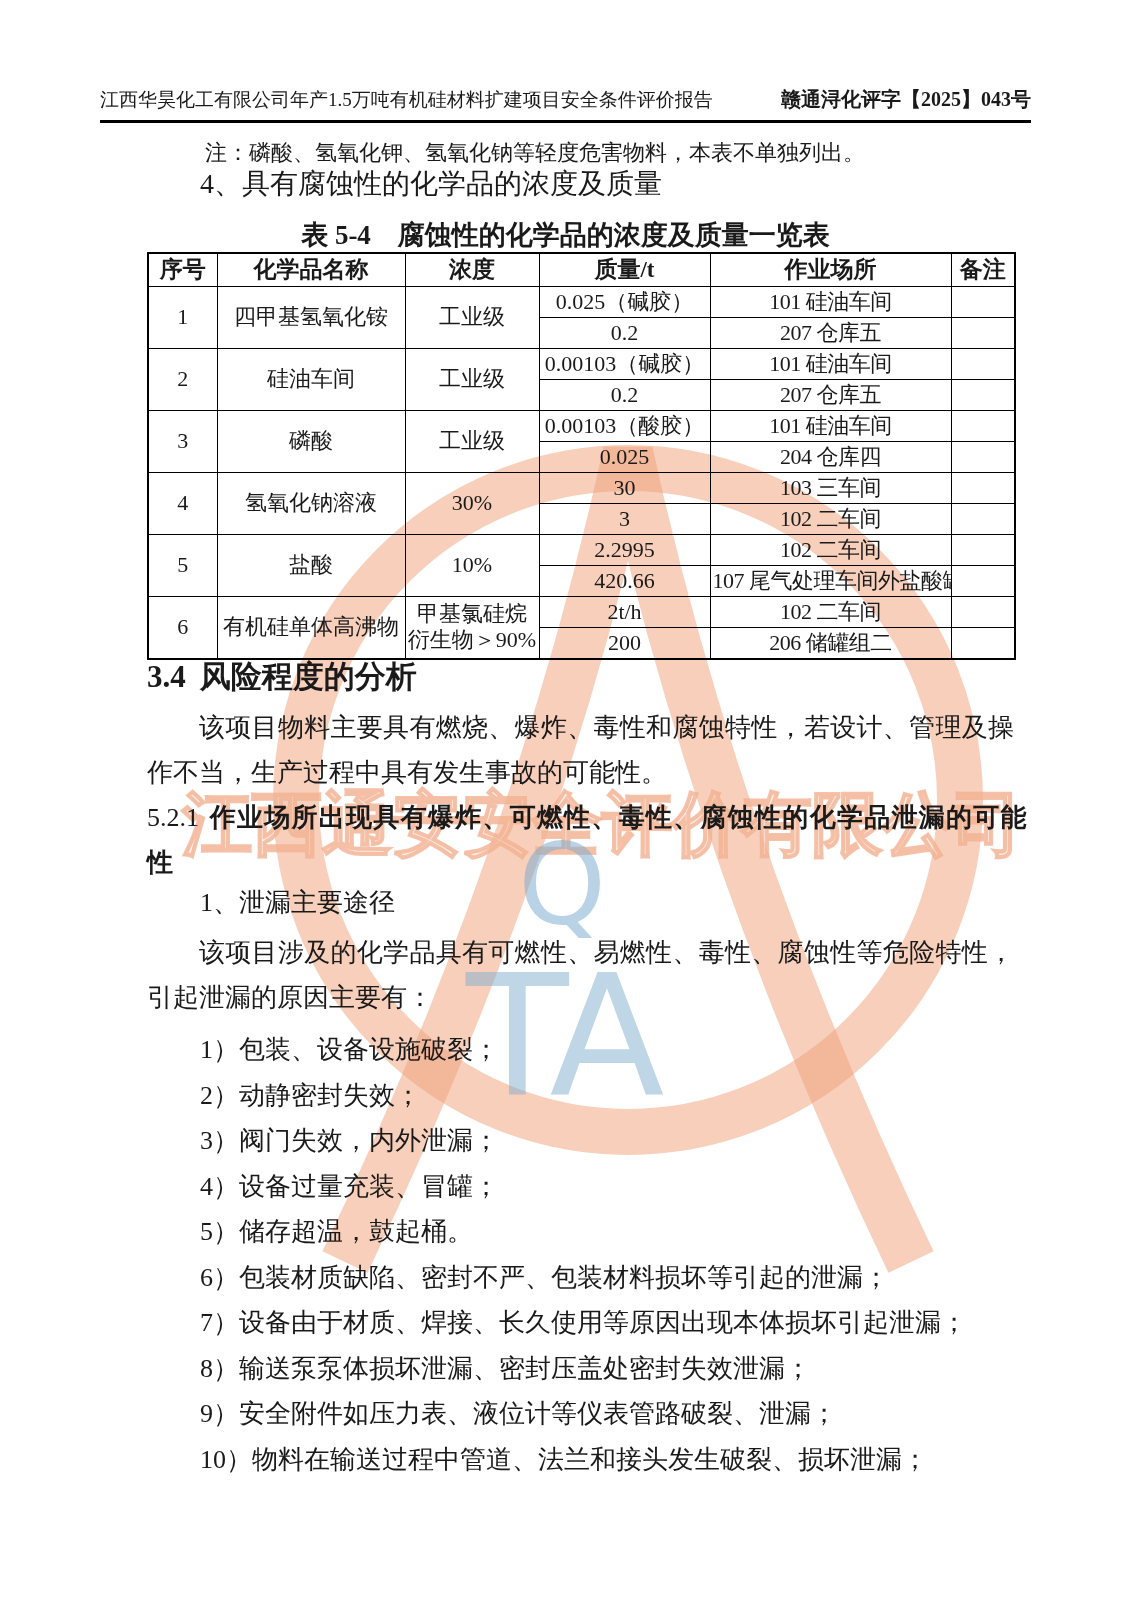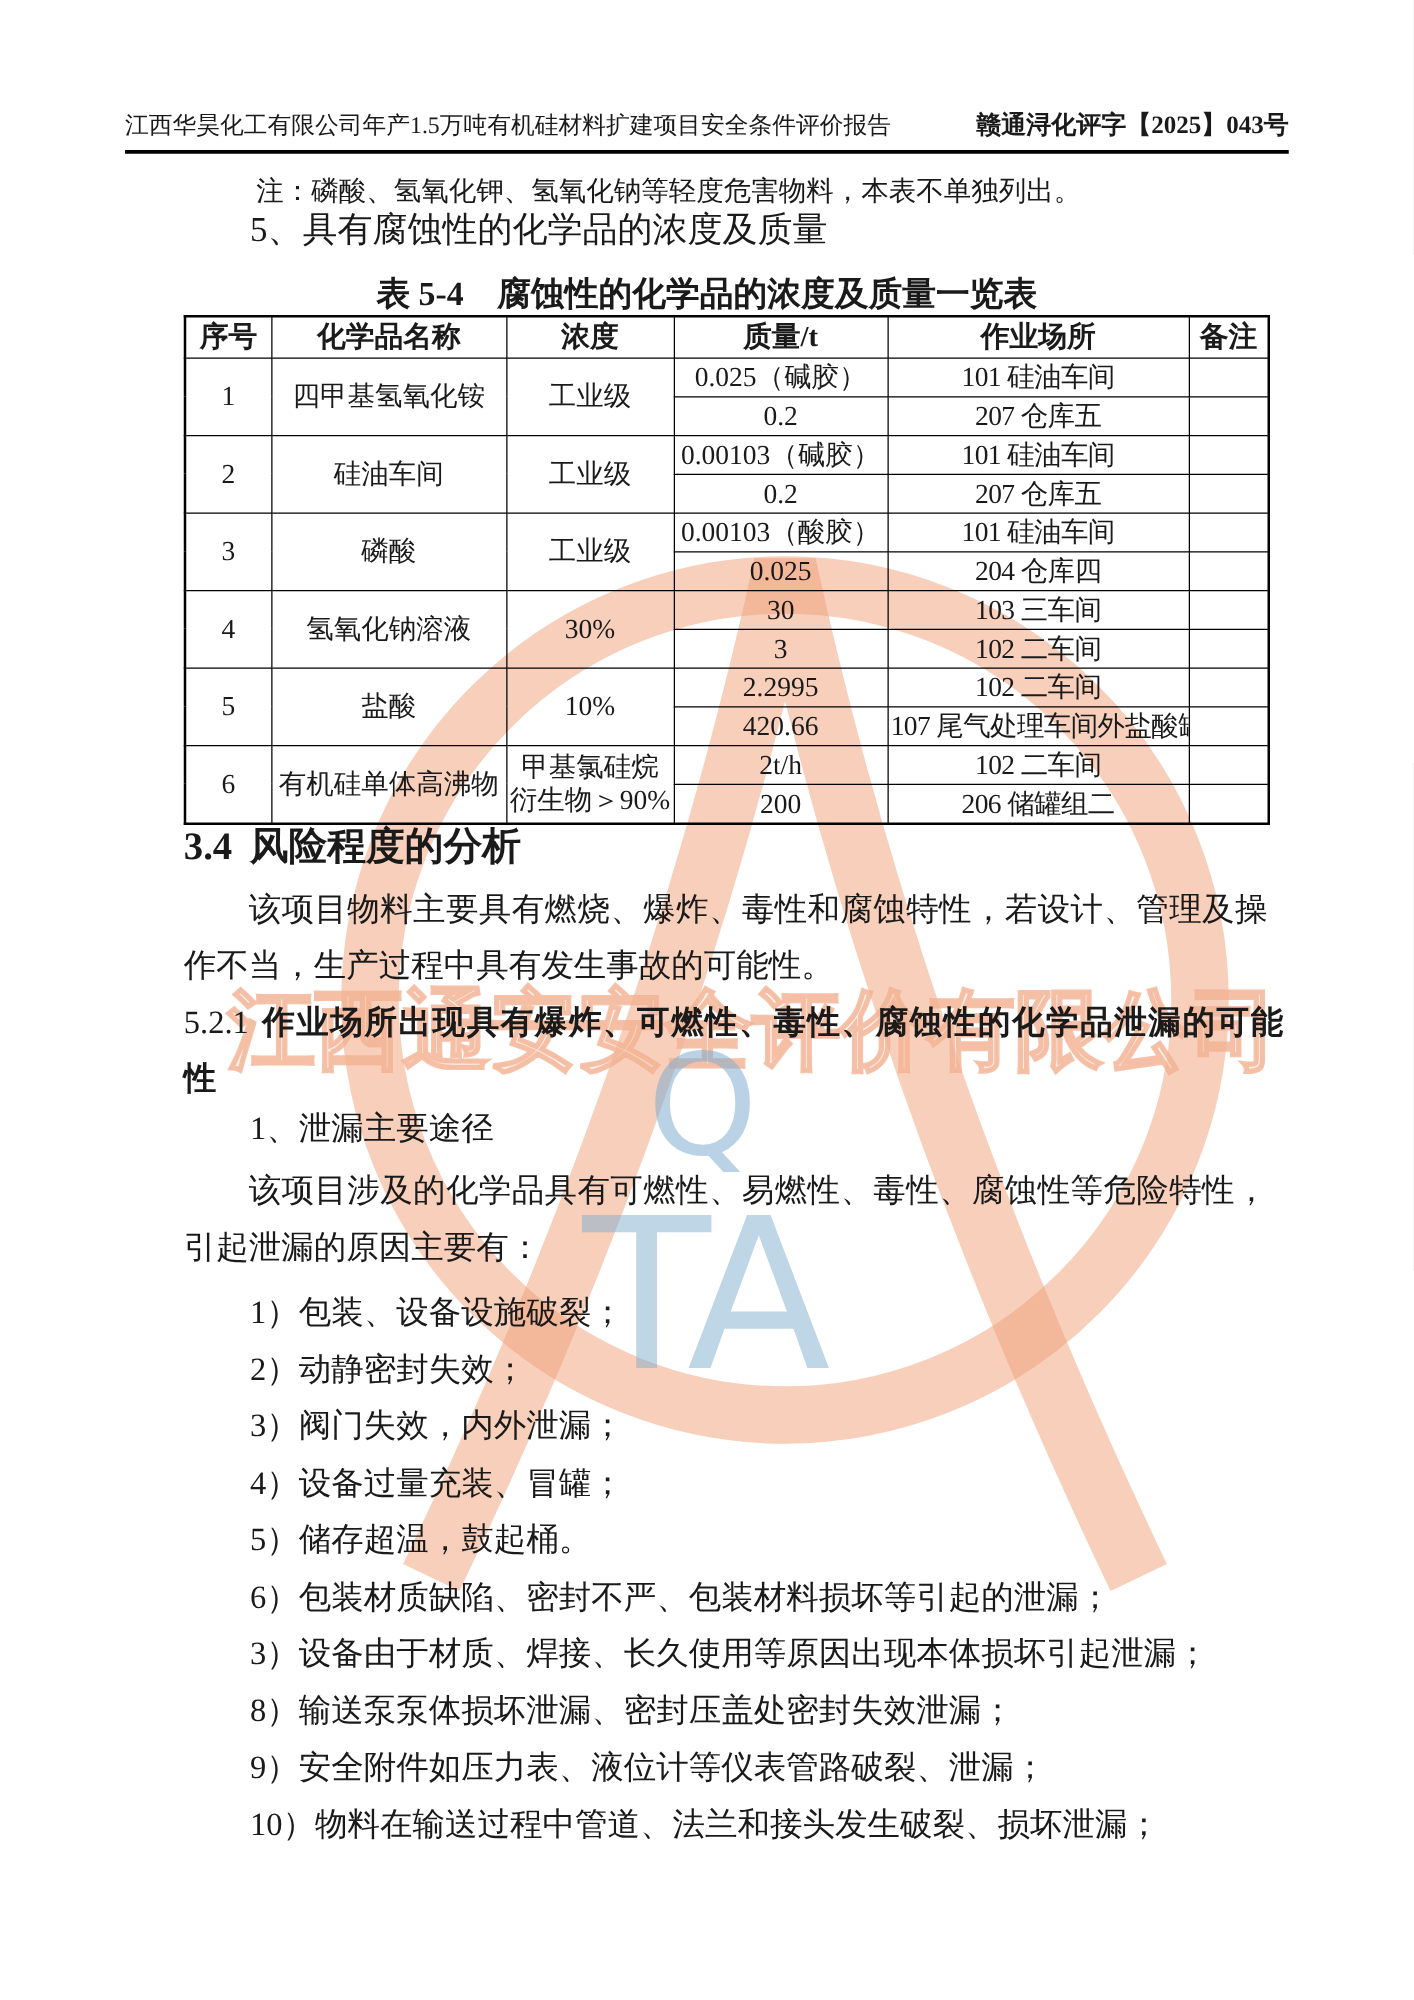--- a/index.html
+++ b/index.html
@@ -90,21 +90,21 @@
 
   <div class="content">
 
     <div class="hdr">
       <span class="hdr-left">江西华昊化工有限公司年产1.5万吨有机硅材料扩建项目安全条件评价报告</span>
       <span class="hdr-right">赣通浔化评字【2025】043号</span>
     </div>
 
     <div class="note">注：磷酸、氢氧化钾、氢氧化钠等轻度危害物料，本表不单独列出。</div>
 
-    <div class="h3">5、具有腐蚀性的化学品的浓度及质量</div>
+    <div class="h3">4、具有腐蚀性的化学品的浓度及质量</div>
 
     <div class="tbl-title">表 5-4　腐蚀性的化学品的浓度及质量一览表</div>
 
     <table class="chem">
       <colgroup>
         <col style="width:69px">
           <col style="width:188px">
           <col style="width:134px">
         <col style="width:171px">
           <col style="width:241px">
@@ -220,20 +220,20 @@
 
     <div class="para2">该项目涉及的化学品具有可燃性、易燃性、毒性、腐蚀性等危险特性，引起泄漏的原因主要有：</div>
 
     <div class="items">
       <div>1）包装、设备设施破裂；</div>
       <div>2）动静密封失效；</div>
       <div>3）阀门失效，内外泄漏；</div>
       <div>4）设备过量充装、冒罐；</div>
       <div>5）储存超温，鼓起桶。</div>
       <div>6）包装材质缺陷、密封不严、包装材料损坏等引起的泄漏；</div>
-      <div>3）设备由于材质、焊接、长久使用等原因出现本体损坏引起泄漏；</div>
+      <div>7）设备由于材质、焊接、长久使用等原因出现本体损坏引起泄漏；</div>
       <div>8）输送泵泵体损坏泄漏、密封压盖处密封失效泄漏；</div>
       <div>9）安全附件如压力表、液位计等仪表管路破裂、泄漏；</div>
       <div>10）物料在输送过程中管道、法兰和接头发生破裂、损坏泄漏；</div>
     </div>
 
   </div>
 </div>
 
 </body></html>

